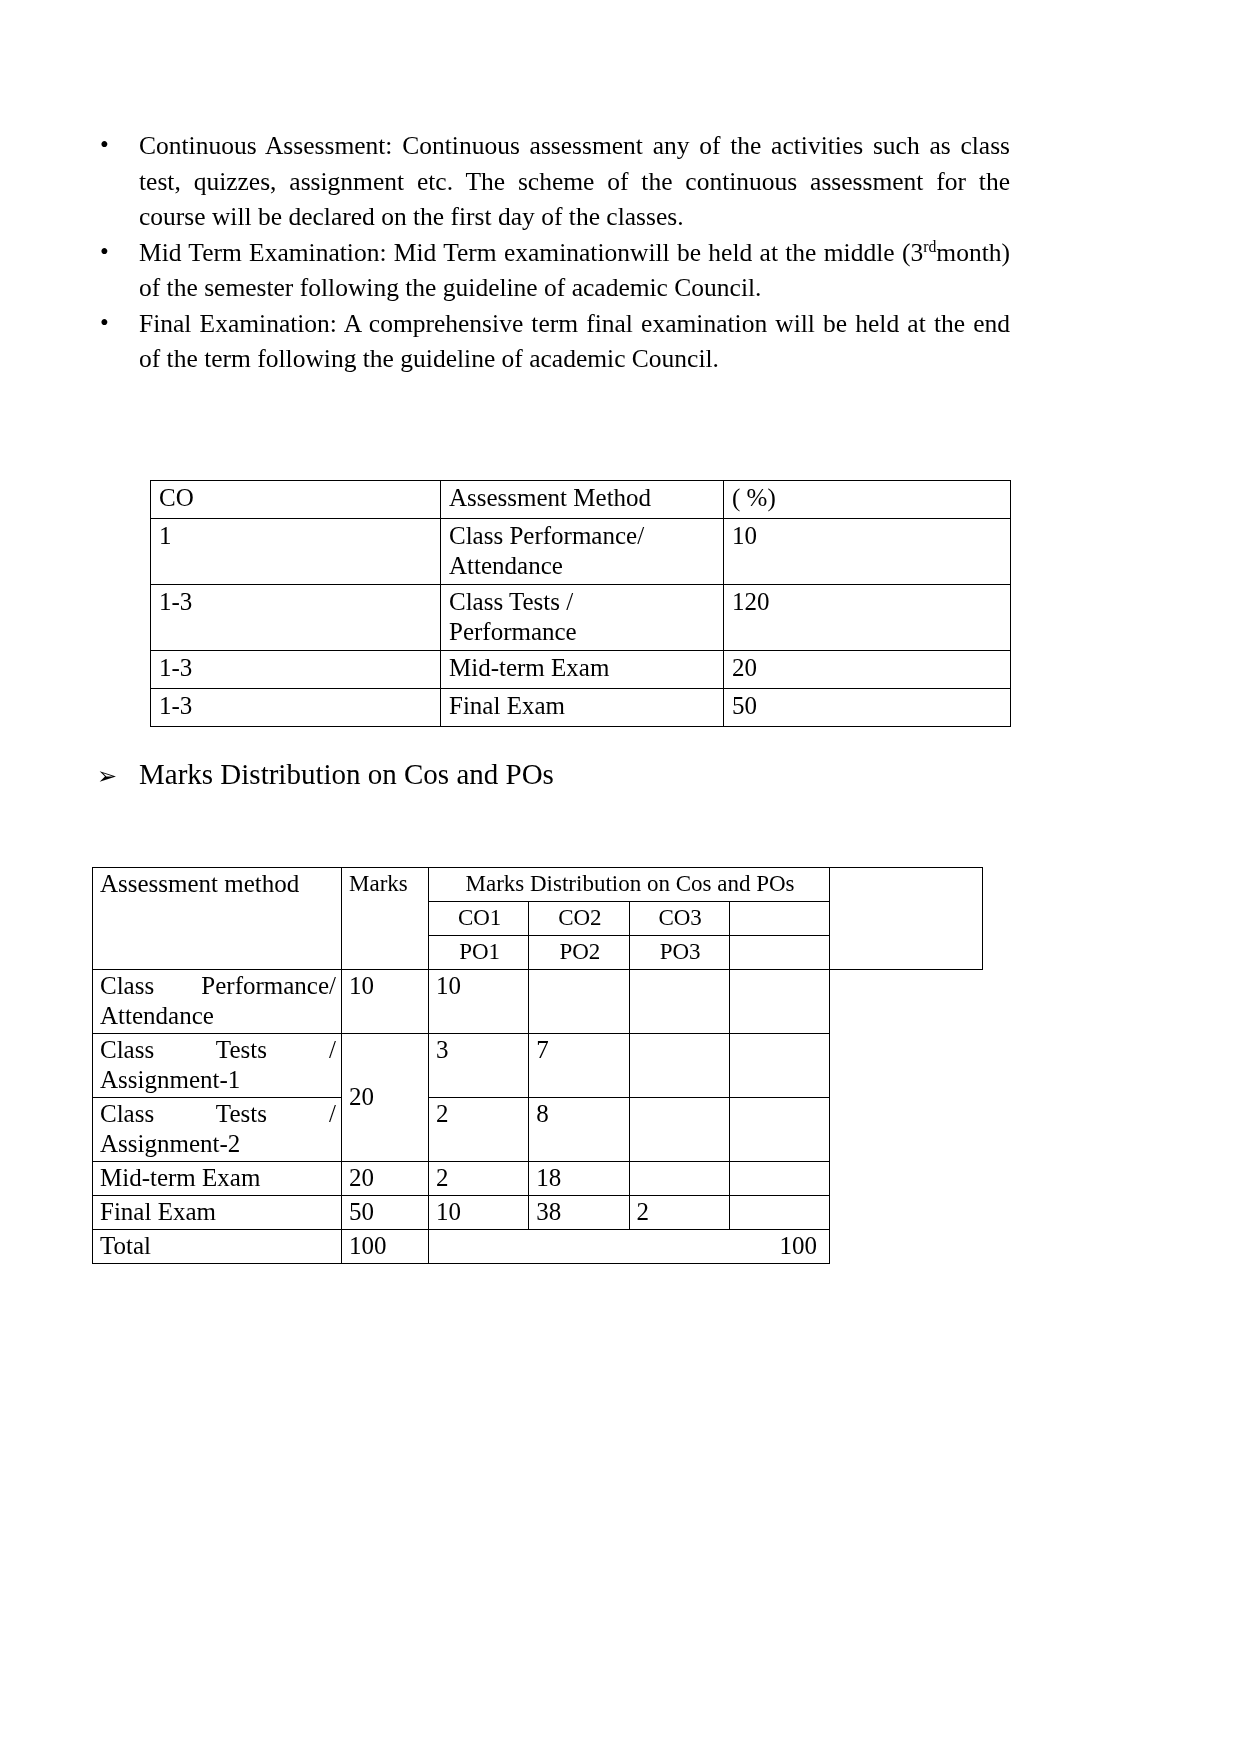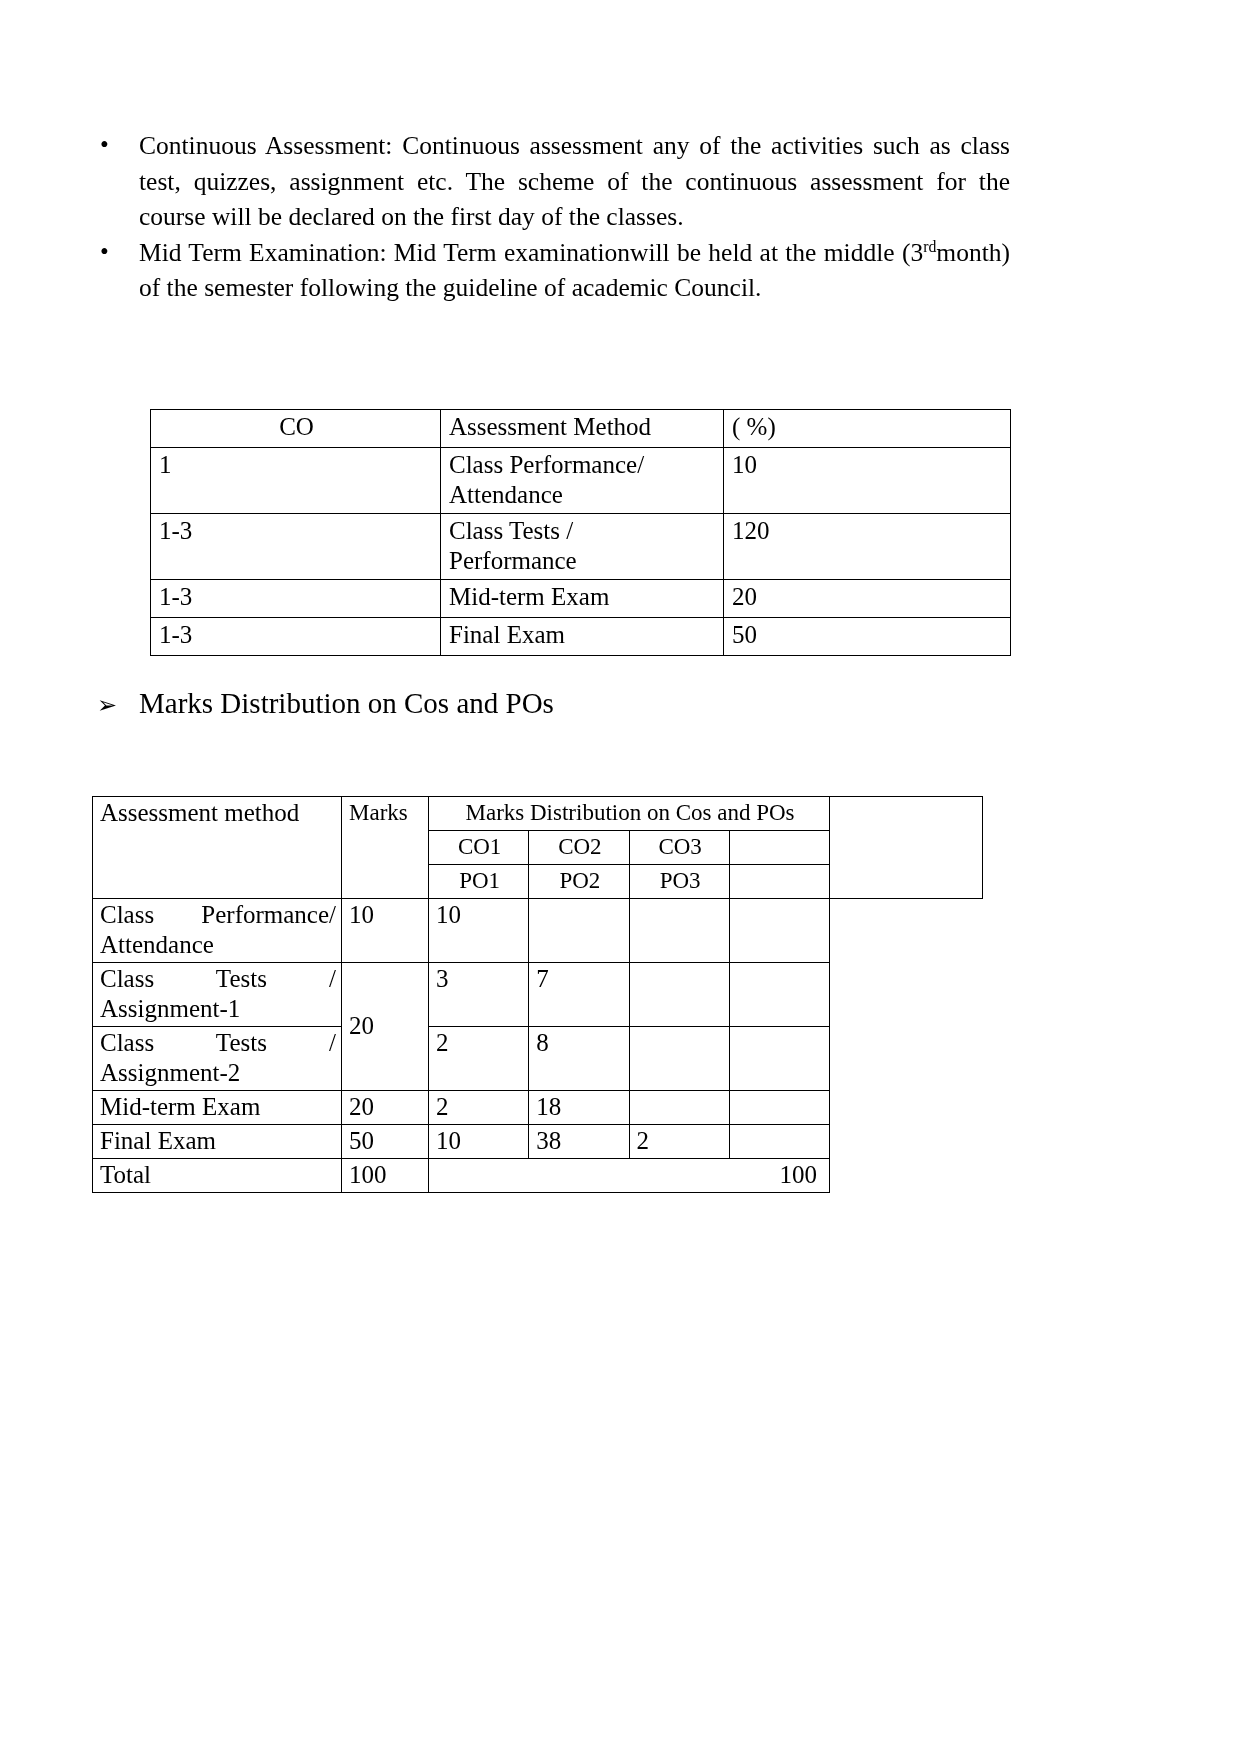--- a/index.html
+++ b/index.html
@@ -97,21 +97,21 @@
     margin-left: 58px;
     width: 815px;
     table-layout: fixed;
   }
   .tbl-linkage td {
     border: 1px solid #000000;
     padding: 2px 6px 3px 8px;
     vertical-align: top;
     height: 32px;
   }
-  .tbl-linkage .c-co      { width: 275px; text-align: center; }
+  .tbl-linkage .c-co      { width: 275px; }
   .tbl-linkage .c-method  { width: 268px; }
   .tbl-linkage .c-pct     { width: 272px; }
 
   
   .tbl-marks {
     width: 891px;
     table-layout: fixed;
     font-size: 25px;
   }
   .tbl-marks td {
@@ -154,20 +154,24 @@
         <span>Continuous Assessment:  Continuous assessment any of the activities such as class</span>
         <span>test, quizzes, assignment etc. The scheme of the continuous assessment for the</span>
         <span class="lastline">course will be declared on the first day of the classes.</span>
       </li>
 
       <li class="bullet-item">
         <span>Mid Term Examination: Mid Term examinationwill be held at the middle</span>
         <span class="lastline"><span>(3</span><sup class="ordinal">rd</sup><span>month) of the semester following the guideline of academic Council.</span></span>
       </li>
 
+      <li class="bullet-item">
+        <span>Final Examination: A comprehensive term final examination will be held at the end</span>
+        <span class="lastline">of the term following the guideline of academic Council.</span>
+      </li>
 
     </ul>
 
     <div class="gap-2"></div>
 
 
     <div class="gap-4"></div>
 
     <table class="tbl-linkage">
       <tbody>

